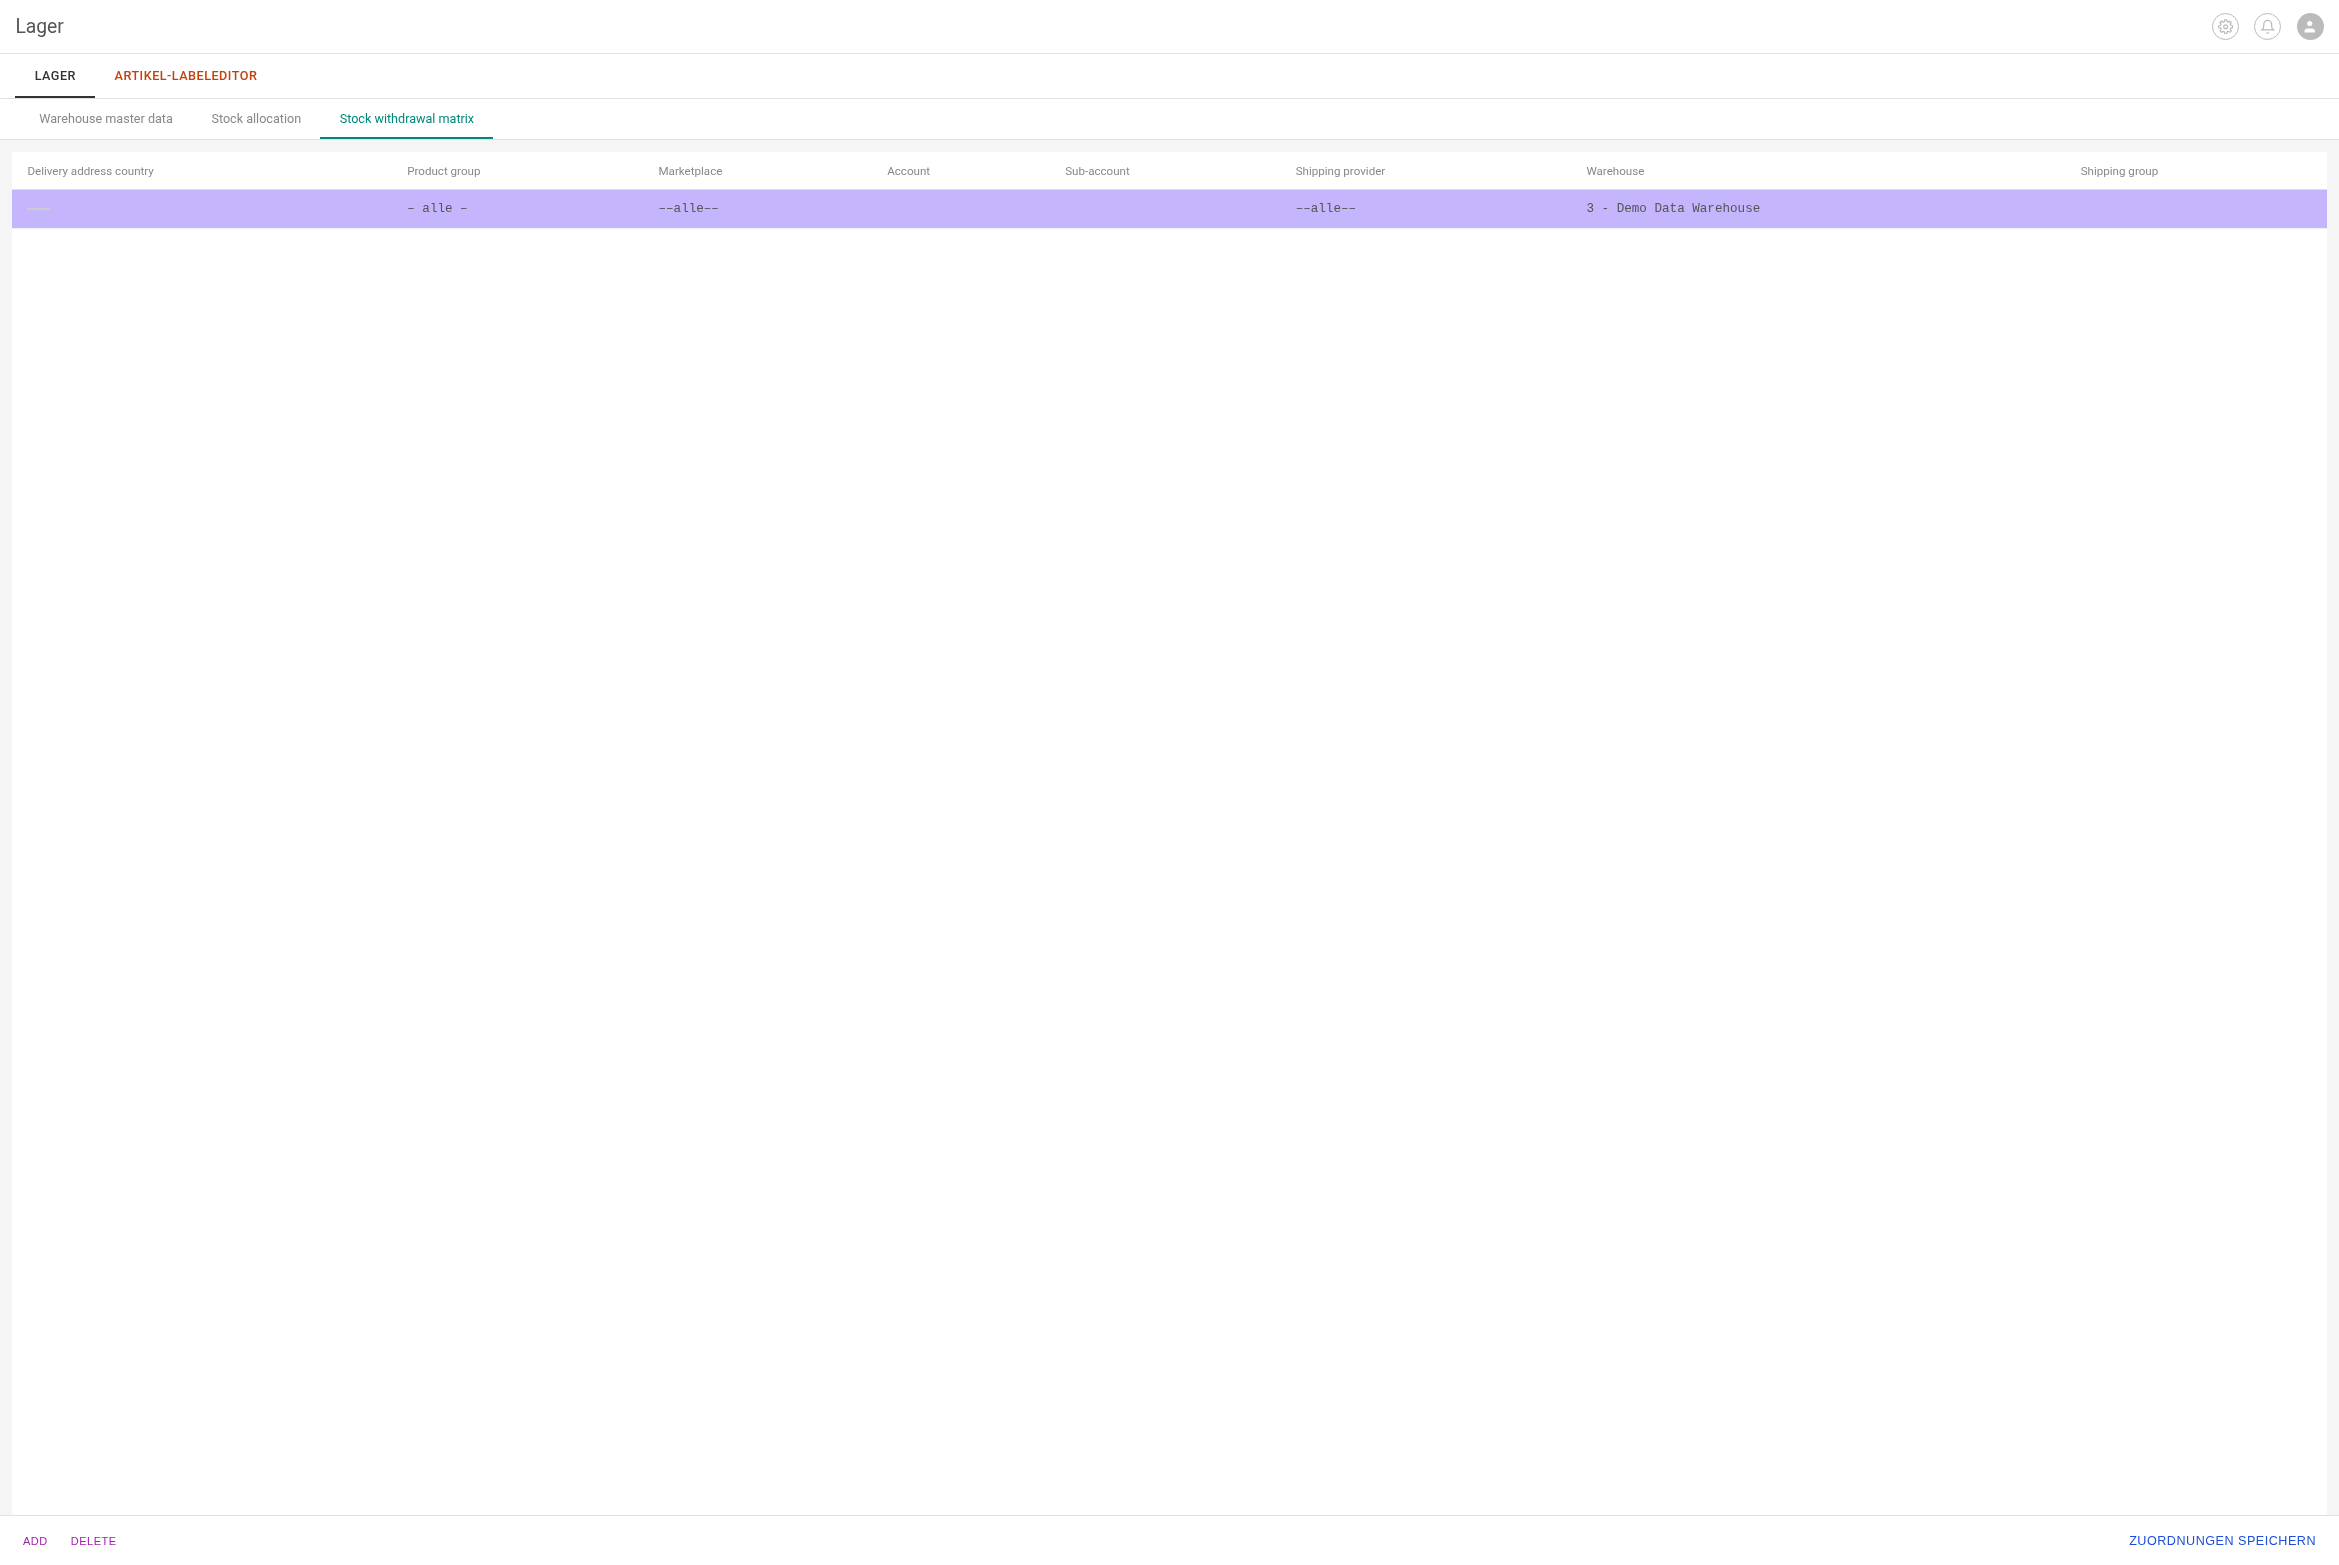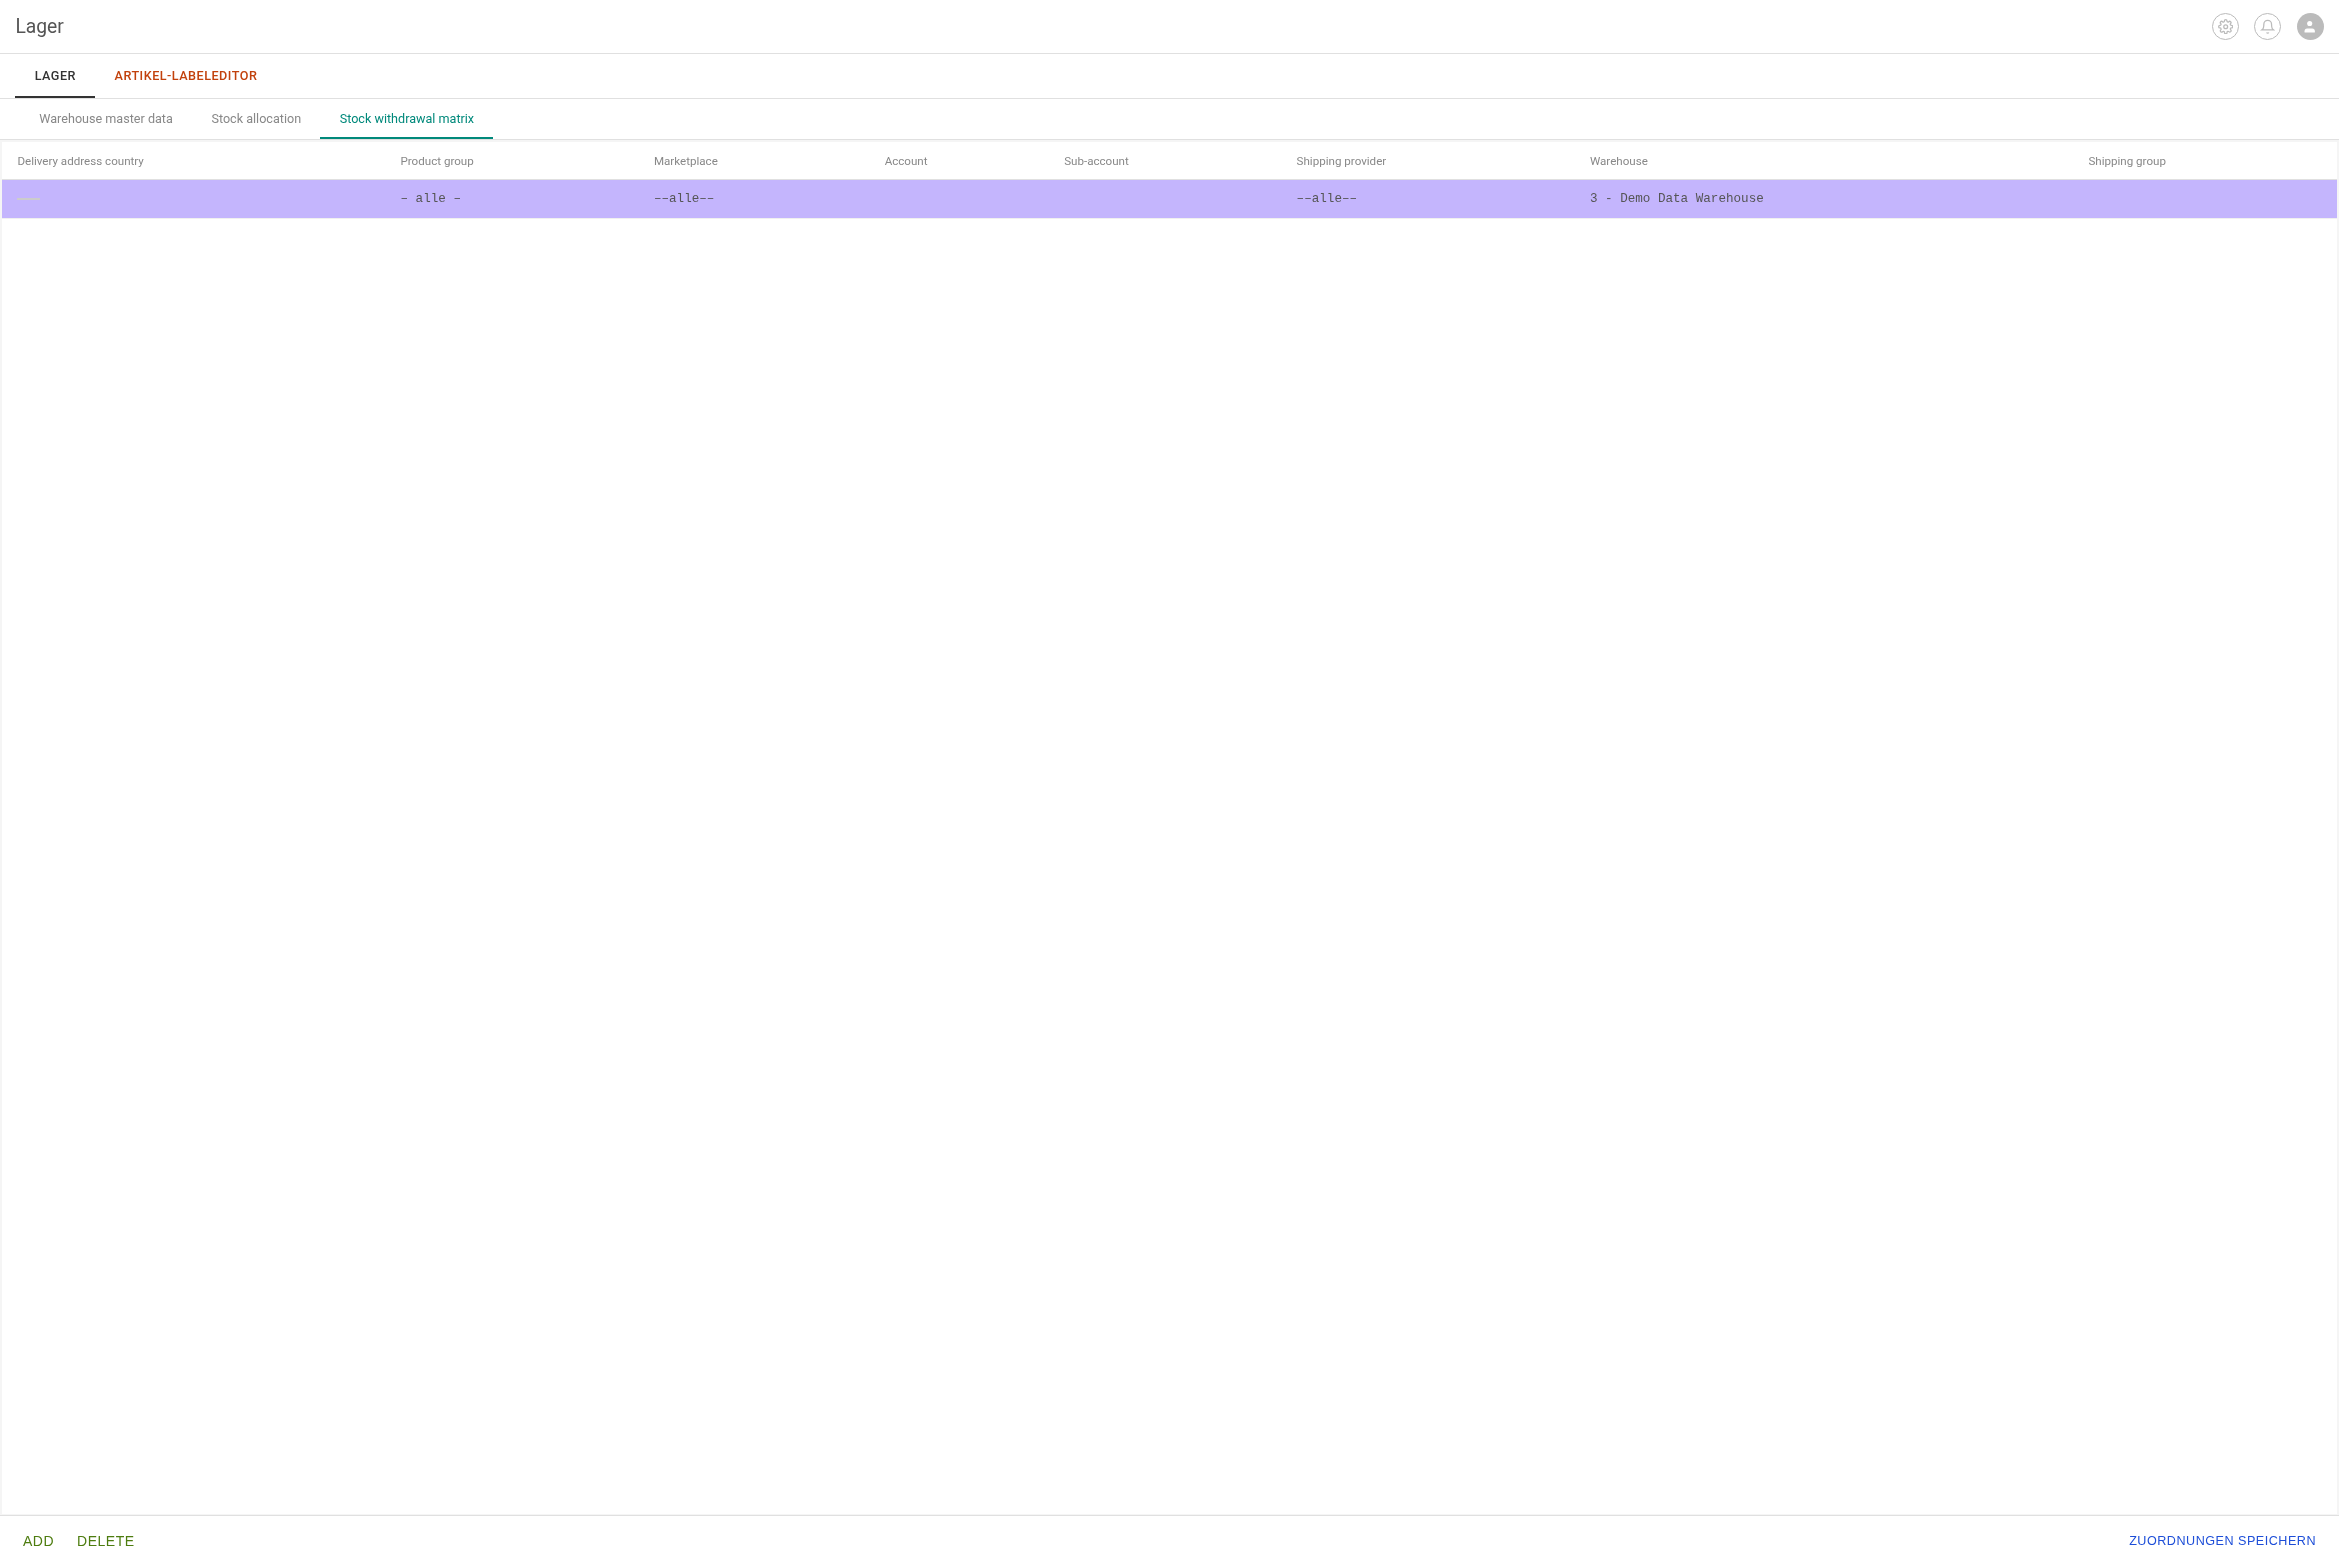--- a/index.html
+++ b/index.html
@@ -83,21 +83,21 @@
       white-space: nowrap;
     }
     .sub-tab.active {
       color: #00897b;
       border-bottom: 2.9px solid #00897b;
     }
 
     
     .table-container {
       background: #fff;
-      margin: 2px;
+      margin: 12px;
       overflow-x: auto;
     }
     table {
       width: 100%;
       border-collapse: collapse;
     }
     thead tr {
       border-bottom: 1px solid #e0e0e0;
     }
     thead th {
@@ -144,23 +144,23 @@
       align-items: center;
       justify-content: space-between;
       padding: 0 23px;
       height: 50px;
     }
     .footer-left {
       display: flex;
       gap: 23px;
     }
     .footer-btn {
-      font-size: 14px;
+      font-size: 11px;
       font-weight: 500;
-      color: #4d7c0f;
+      color: #a21caf;
       cursor: pointer;
       text-transform: uppercase;
       letter-spacing: 0.5px;
       background: none;
       border: none;
       padding: 0;
     }
     .footer-btn-save {
       font-size: 12.6px;
       font-weight: 500;

